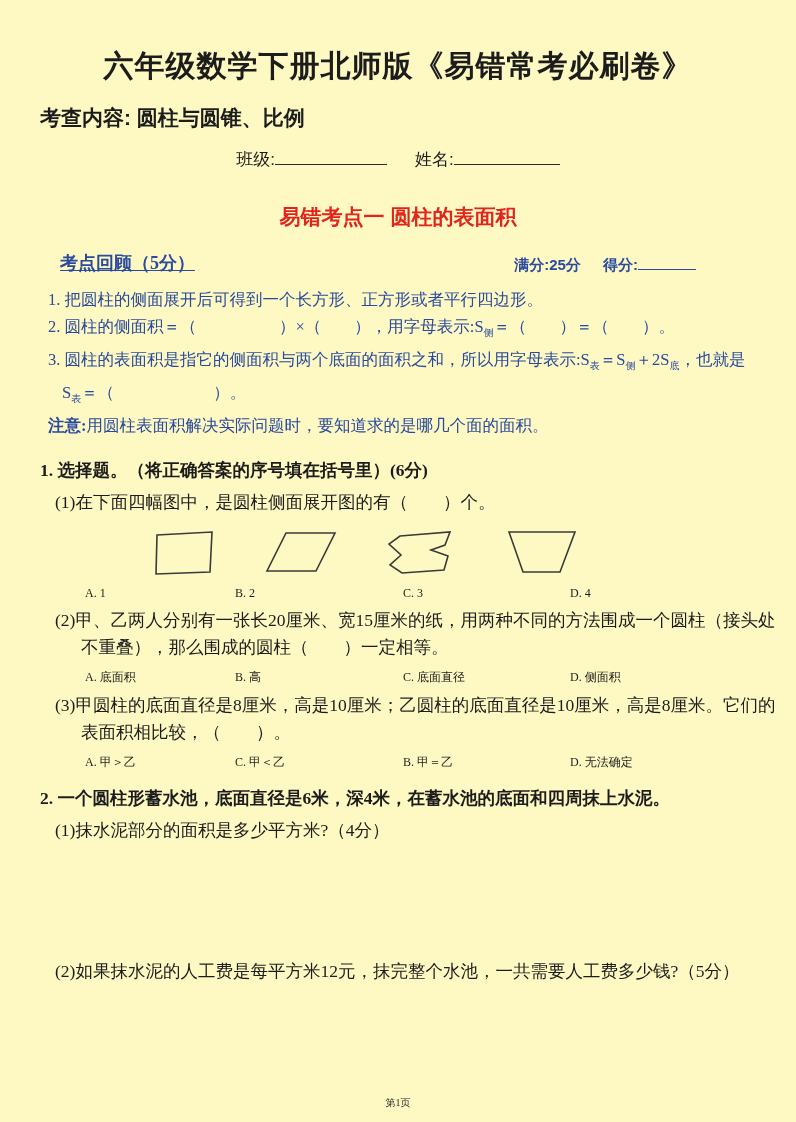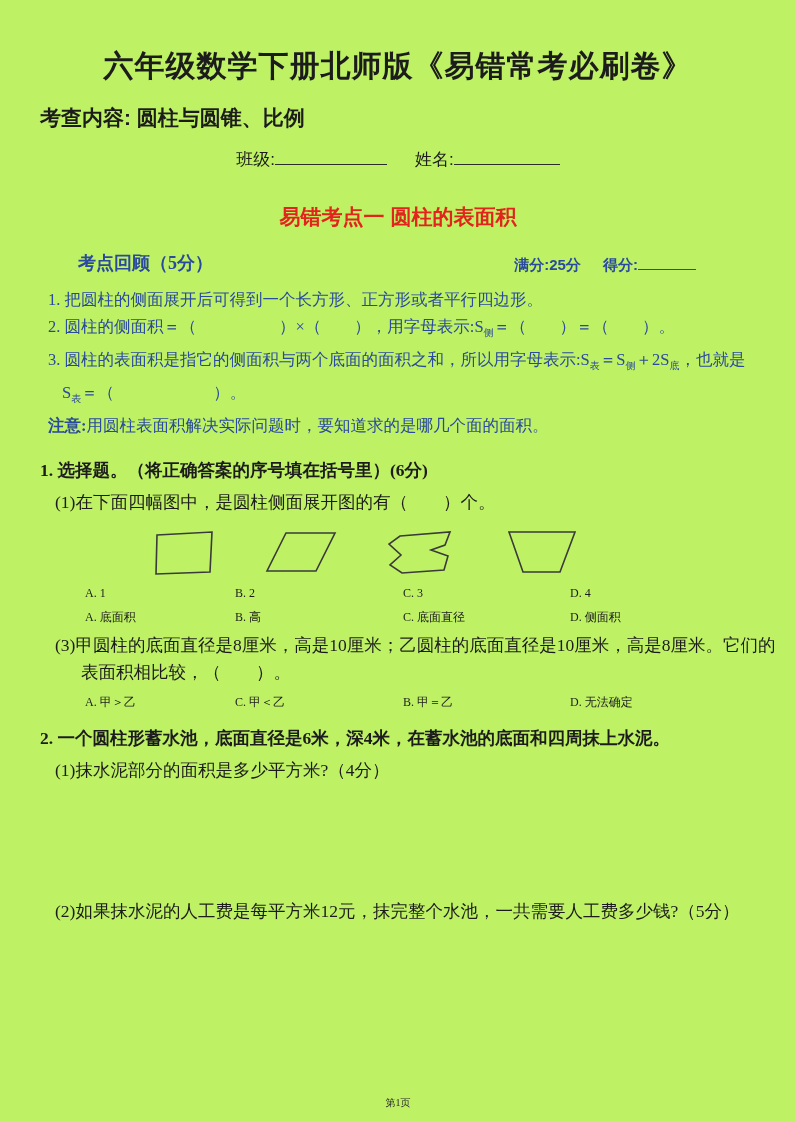--- a/index.html
+++ b/index.html
@@ -1,19 +1,19 @@
 <!DOCTYPE html>
 <html><head>
 <meta charset="utf-8">
 <style>
   html,body{margin:0;padding:0;background:#ffffff;}
   .page{
     position:relative;
     width:796px;height:1122px;
-    background:#bef264;
+    background:#fef9c3;
     font-family:"Liberation Serif","DejaVu Serif",serif;
     color:#1c1c1c;
     box-sizing:border-box;
     padding:38px 40px 0 40px;
     overflow:hidden;
   }
   
   .title{
     text-align:center;
     font-size:30px;font-weight:bold;
@@ -49,21 +49,22 @@
   }
   
   .meta-row{
     display:flex;justify-content:space-between;align-items:flex-end;
     margin-top:20px;
     color:#2a4a9e;
   }
   .recall-title{
     font-size:18px;font-weight:bold;
     font-family:"Liberation Serif","DejaVu Serif",serif;
-    margin-left:38px;
+    margin-left:20px;
+    text-decoration:underline;
   }
   .score-box{
     font-family:"Liberation Sans","DejaVu Sans",sans-serif;
     font-size:15px;font-weight:bold;
     margin-right:60px;
   }
   .score-blank{
     display:inline-block;width:58px;height:12px;
     border-bottom:1.5px solid #2a4a9e;
   }
@@ -182,20 +183,21 @@
     </span>
   </div>
 
   <div class="options-row">
     <span class="opt">A. 1</span>
     <span class="opt">B. 2</span>
     <span class="opt">C. 3</span>
     <span class="opt">D. 4</span>
   </div>
 
+  <div class="sub-q">(2)甲、乙两人分别有一张长20厘米、宽15厘米的纸，用两种不同的方法围成一个圆柱（接头处不重叠），那么围成的圆柱（　　）一定相等。</div>
 
   <div class="options-row">
     <span class="opt">A. 底面积</span>
     <span class="opt">B. 高</span>
     <span class="opt">C. 底面直径</span>
     <span class="opt">D. 侧面积</span>
   </div>
 
   <div class="sub-q">(3)甲圆柱的底面直径是8厘米，高是10厘米；乙圆柱的底面直径是10厘米，高是8厘米。它们的表面积相比较，（　　）。</div>
 

